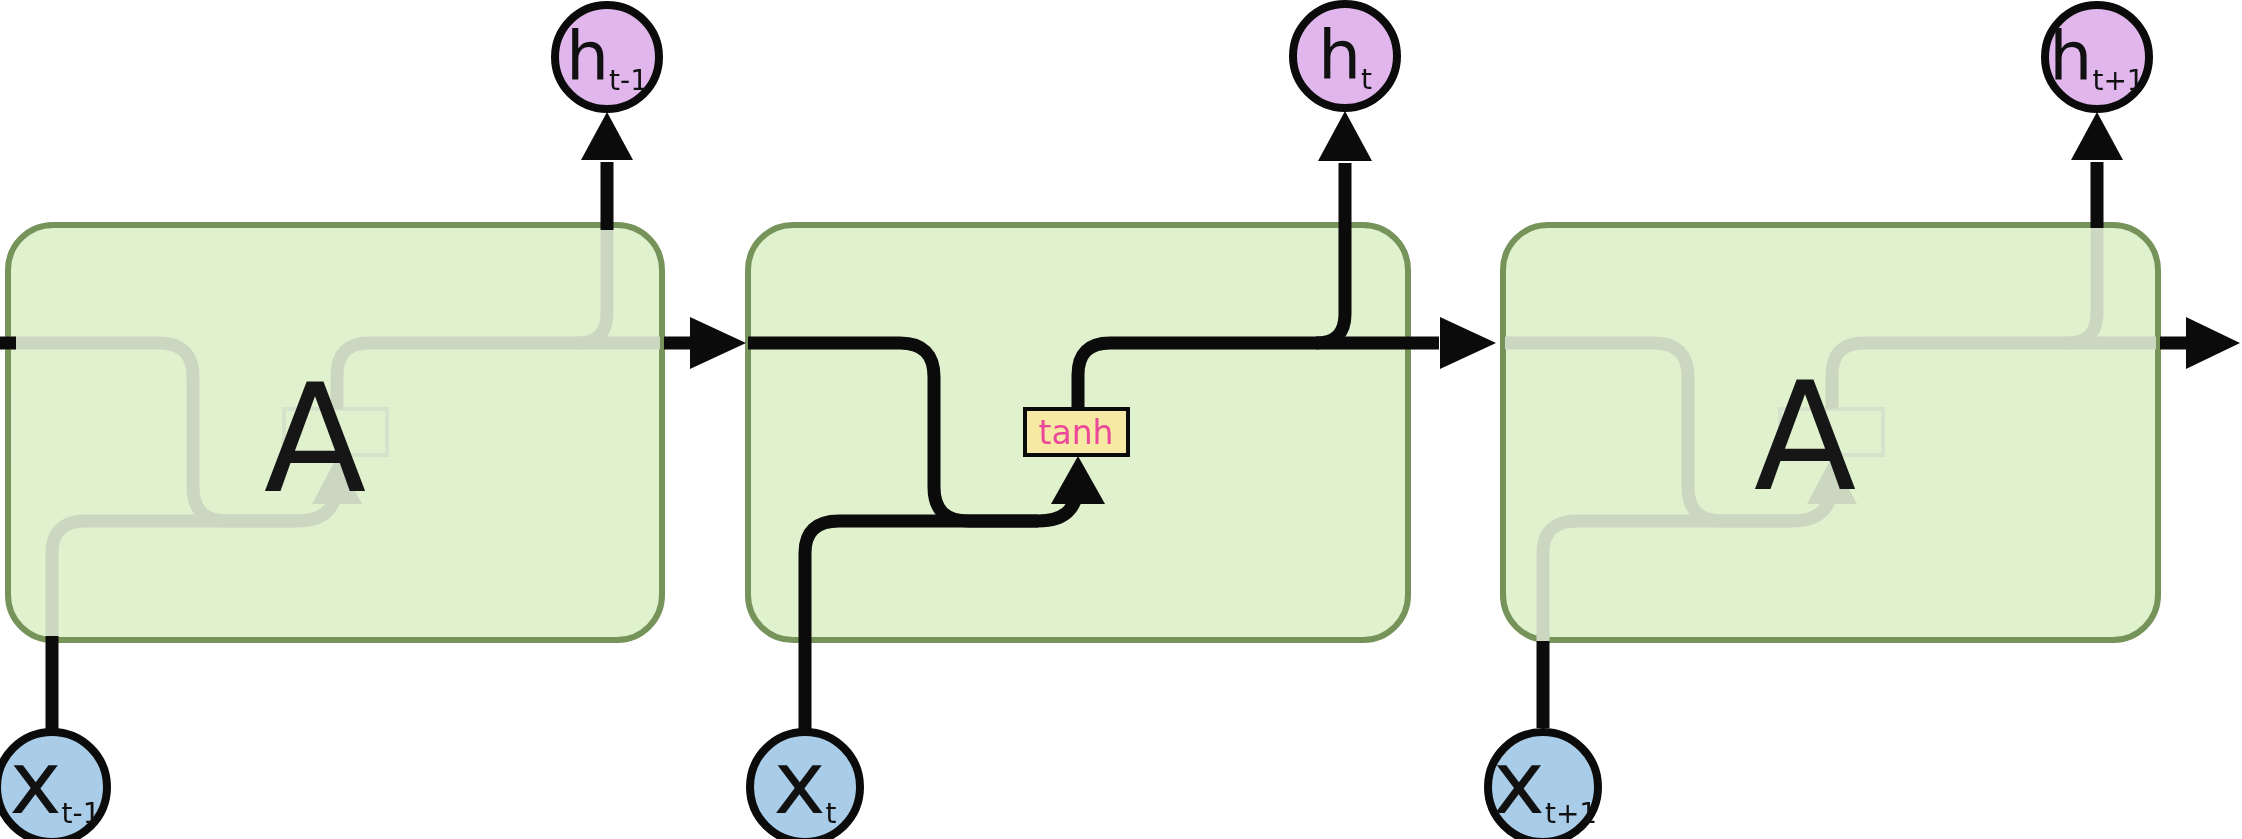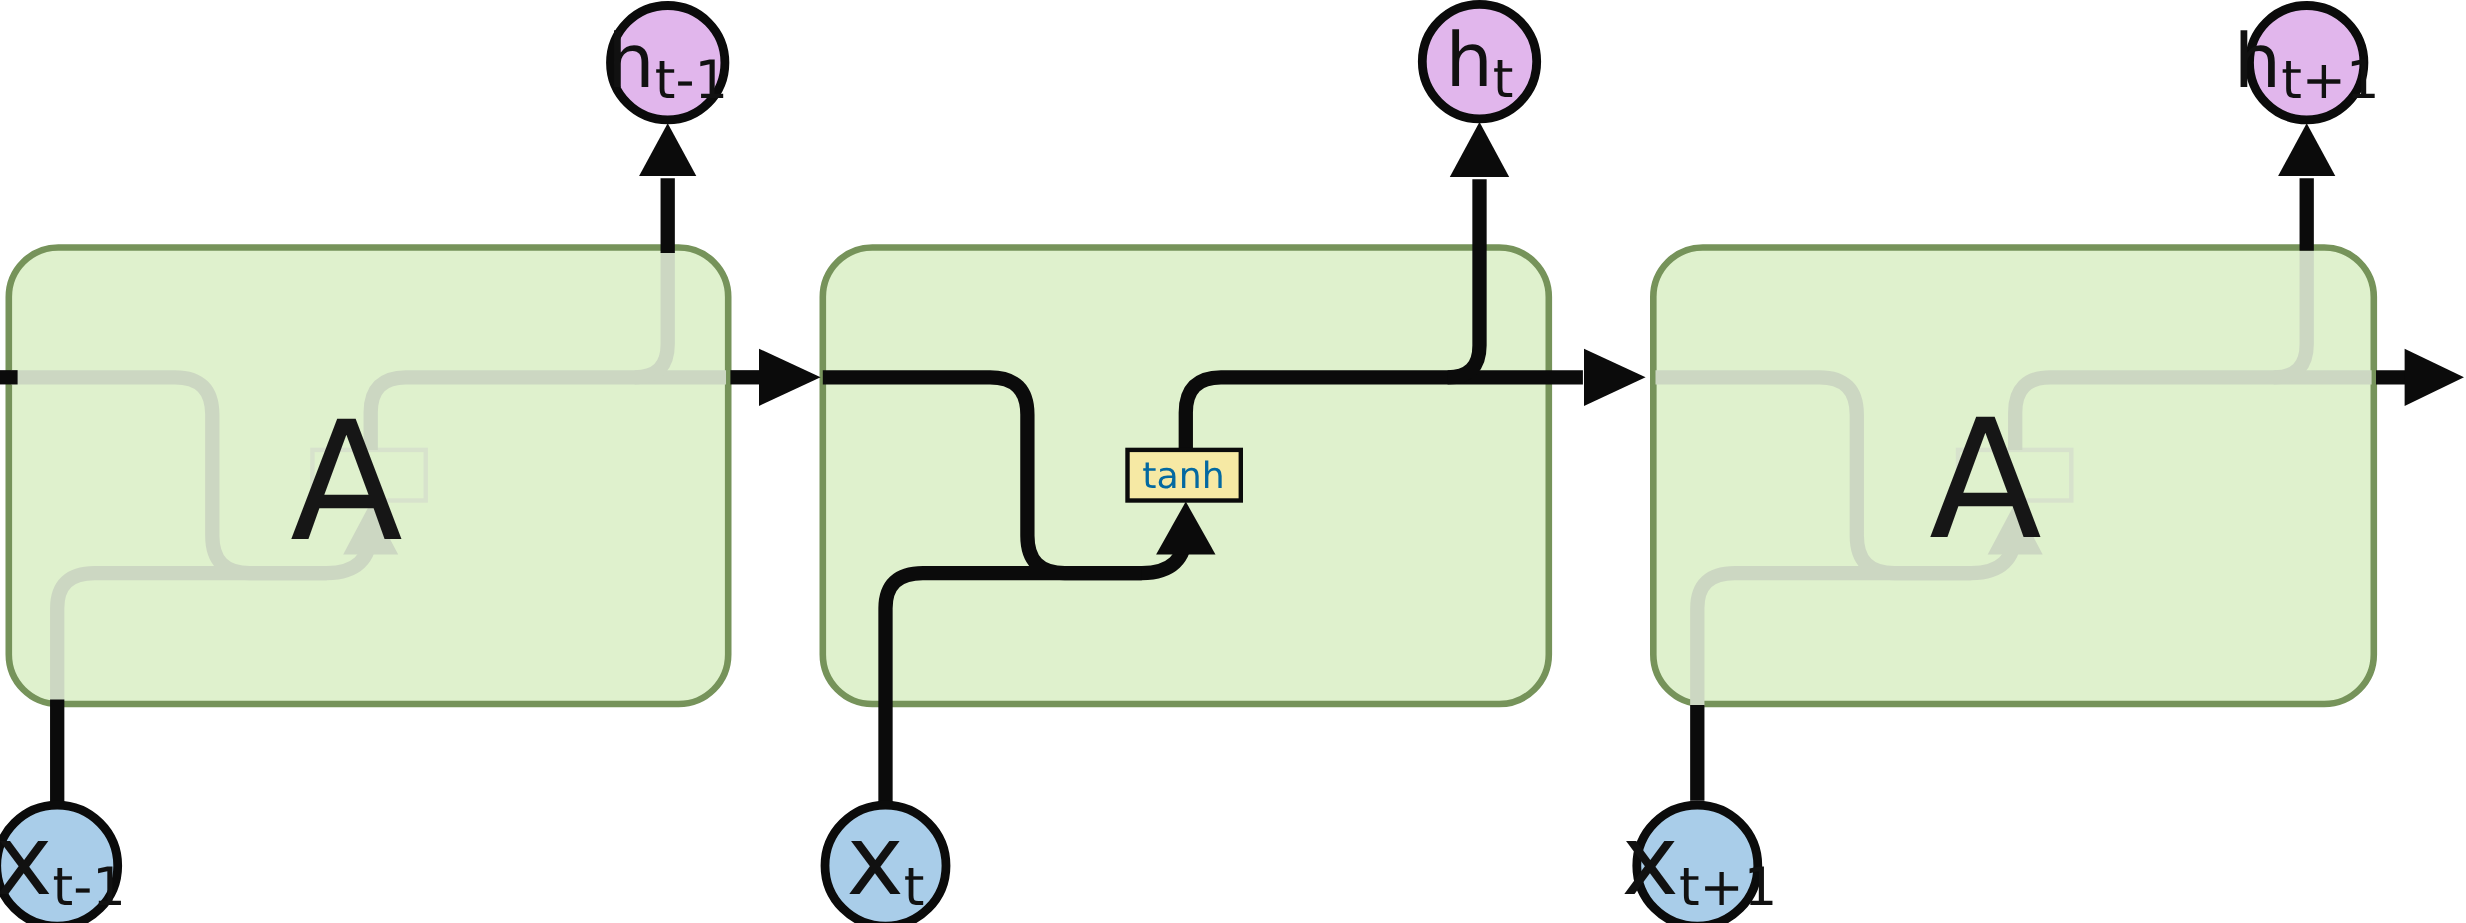--- a/index.html
+++ b/index.html
@@ -11,24 +11,24 @@
   .ghost{stroke:var(--ghost-wire,#ccd7c2);stroke-width:13;fill:none;}
   .head{fill:var(--wire,#0b0b0b);stroke:none;}
   .ghosthead{fill:var(--ghost-wire,#ccd7c2);stroke:none;}
   .tanhrect{fill:var(--activation-fill,#f6e9a4);stroke:var(--wire,#0b0b0b);stroke-width:4;}
   .ghosttanh{fill:none;stroke:var(--ghost-tanh,#d7e2cc);stroke-width:4;}
   .hiddencircle{fill:var(--hidden-fill,#e1b6ec);stroke:var(--node-border,#0b0b0b);stroke-width:8;}
   .inputcircle{fill:var(--input-fill,#a9cde9);stroke:var(--node-border,#0b0b0b);stroke-width:8;}
   .label{position:absolute;transform:translate(-50%,-50%);color:#111;white-space:nowrap;
          display:flex;align-items:baseline;justify-content:center;line-height:1;}
   .a-label{font-size:150px;color:#161616;}
-  .tanh-label{font-size:33px;color:#0369a1;}
+  .tanh-label{font-size:33px;color:#ec4899;}
   .node-label .base{font-size:68px;}
   .node-label.xnode .base{font-size:88px;}
-  .node-label .sub{font-size:48px;transform:translateY(10px);display:inline-block;}
+  .node-label .sub{font-size:28px;transform:translateY(10px);display:inline-block;}
 </style>
 </head>
 <body>
 
 <div id="stage">
 
   <svg width="2242" height="839" viewBox="0 0 2242 839">
 
     <rect class="cellrect" x="8" y="225" width="654" height="415" rx="45"></rect>
     <rect class="cellrect" x="748" y="225" width="660" height="415" rx="45"></rect>

